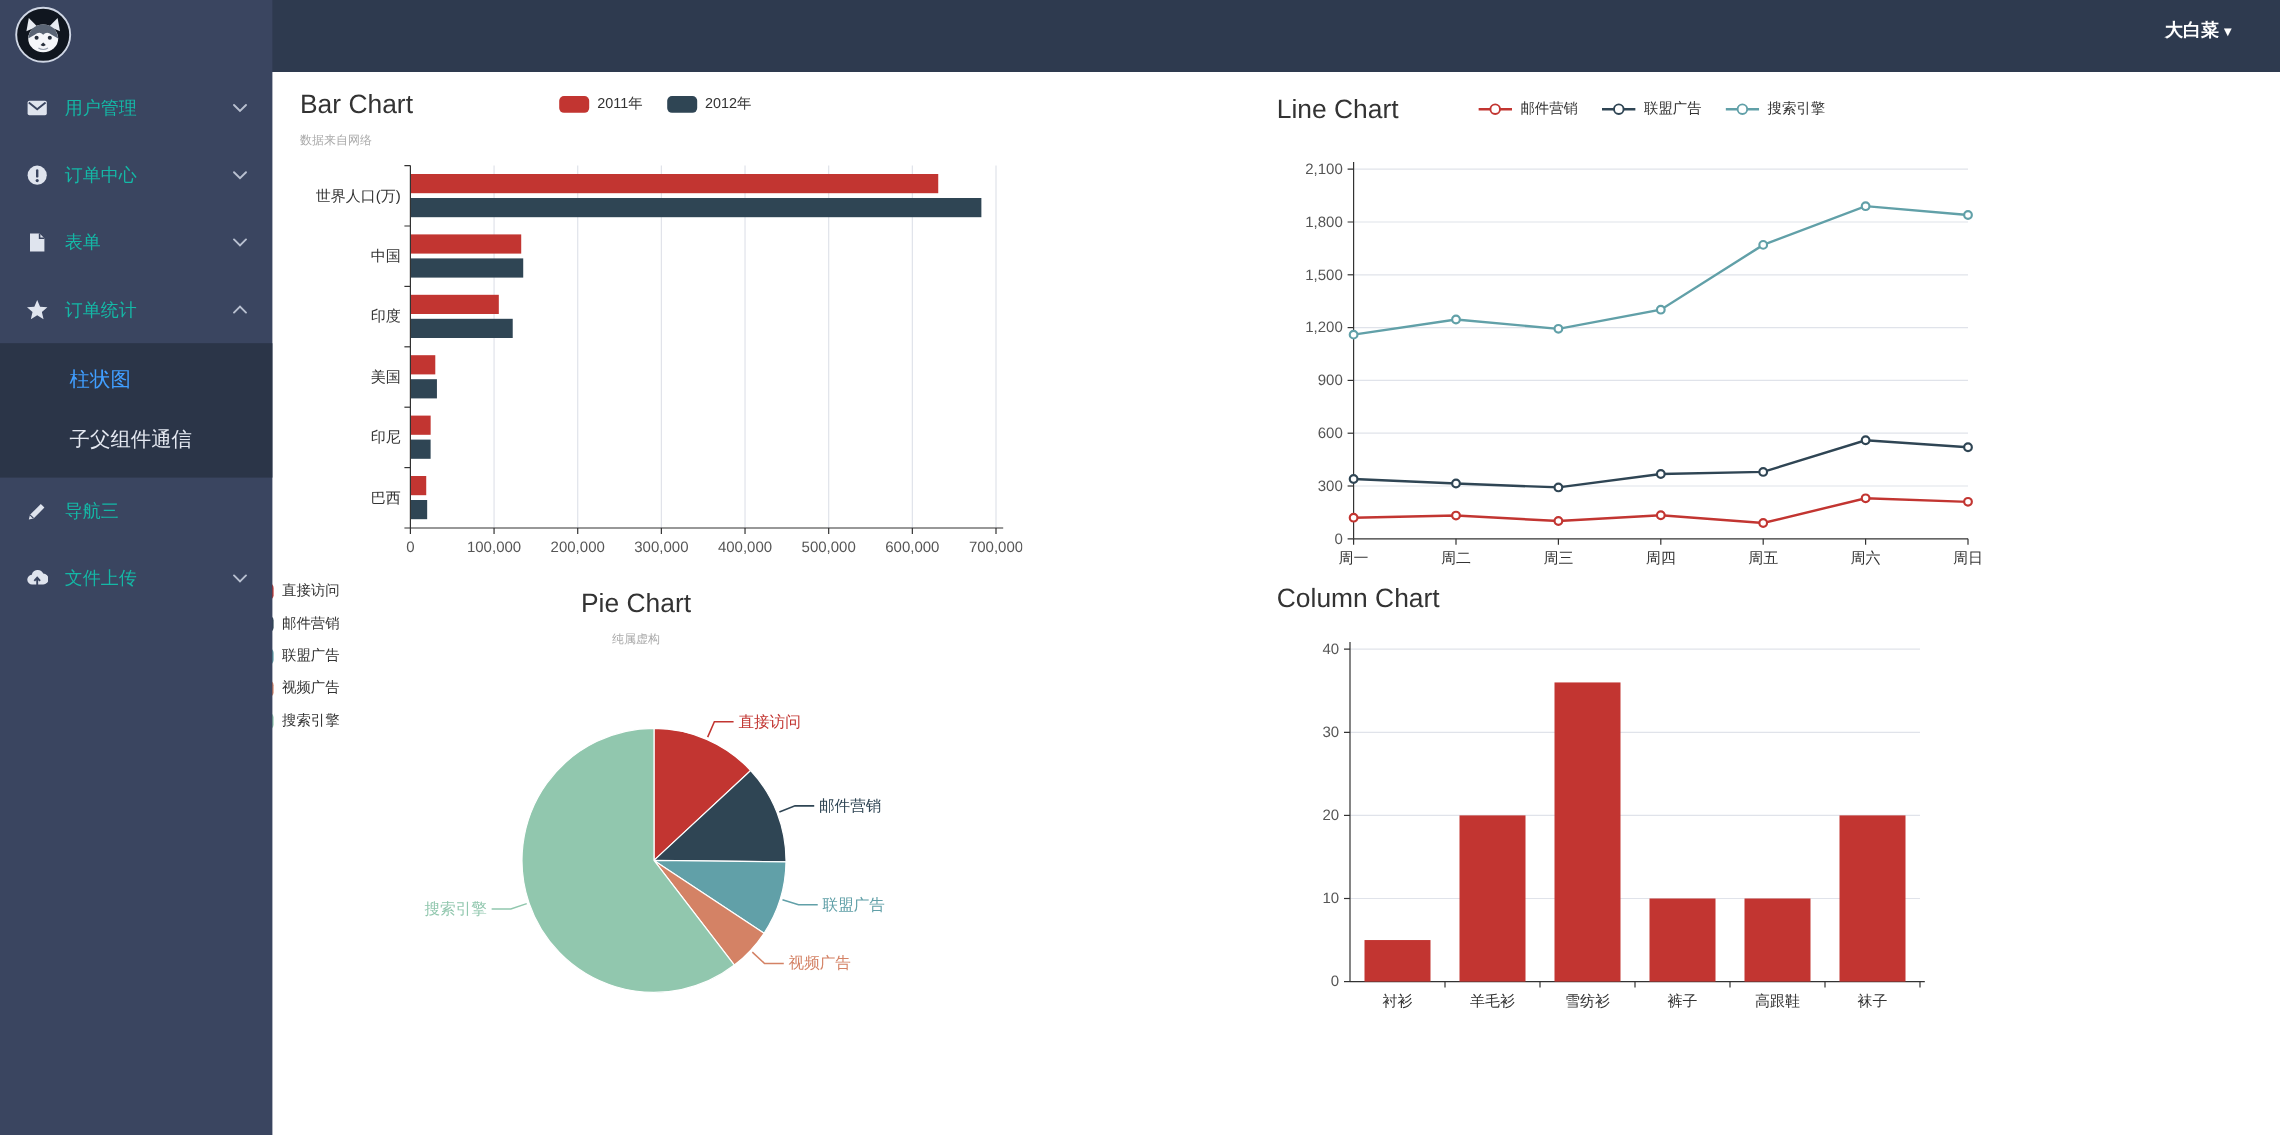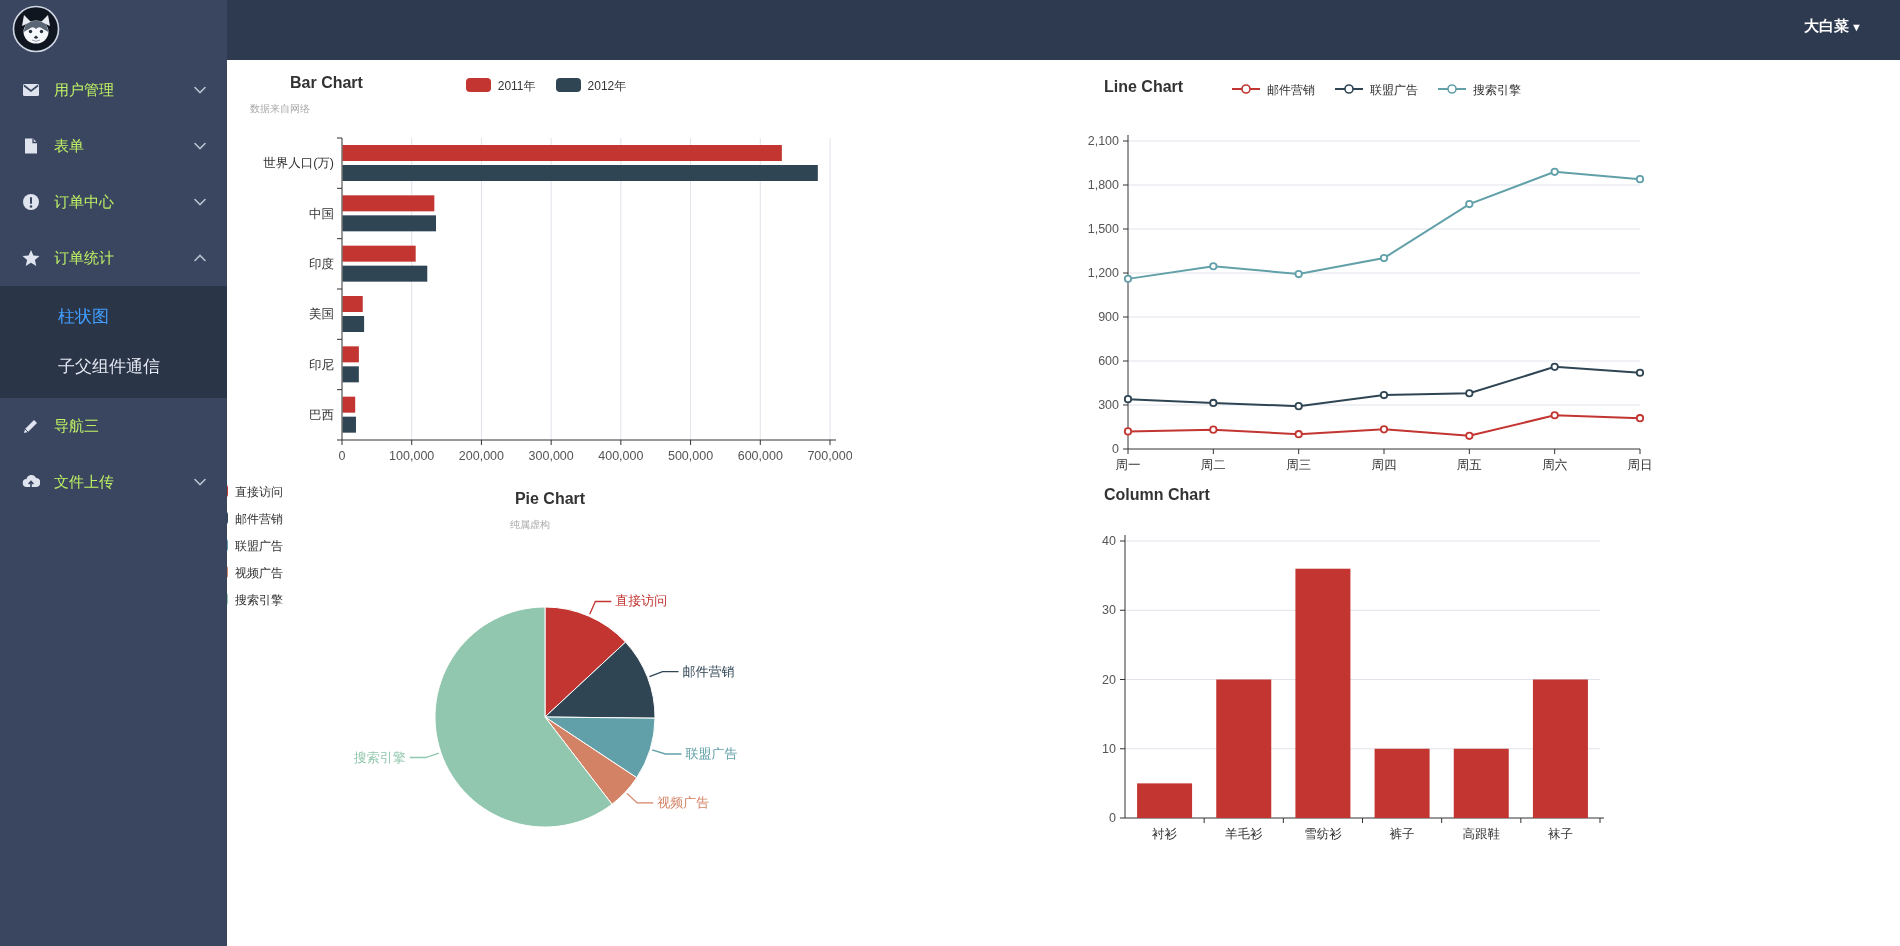--- a/index.html
+++ b/index.html
@@ -7,34 +7,34 @@
 
   
   .topbar { position:absolute; left:0; top:0; width:1900px; height:60px; background:#2e3a4f; z-index:2; }
   .topbar-user { position:absolute; right:38px; top:0; height:48px; line-height:52px; color:#fff; font-size:15px; font-weight:bold; cursor:pointer; }
   .topbar-user .caret { font-size:11px; margin-left:2px; }
 
   
   .sidebar { position:absolute; left:0; top:0; width:227px; height:946px; background:#3a4560; z-index:3; }
   .logo-wrap { position:absolute; left:12px; top:5px; width:48px; height:48px; }
   .menu { position:absolute; left:0; top:62px; width:227px; }
-  .side-item { height:56px; display:flex; align-items:center; padding:0 20px 0 22px; color:#bef264; font-size:15px; cursor:pointer; }
+  .side-item { height:56px; display:flex; align-items:center; padding:0 20px 0 22px; color:#14b8a6; font-size:15px; cursor:pointer; }
   .side-item .ic { width:18px; height:18px; margin-right:14px; flex:0 0 auto; }
   .side-label { flex:1 1 auto; }
   .side-item .chev { width:14px; height:14px; opacity:.85; }
   .submenu { background:#2b3548; padding:6px 0; }
   .sub-item { height:50px; line-height:50px; padding-left:58px; color:#e4e8f1; font-size:17px; cursor:pointer; }
   .sub-item.active { color:#409eff; }
 
   
   .panel { position:absolute; background:#fff; }
-  .chart-title { font-size:16px; color:#333; font-weight:700;margin-left:40px; }
+  .chart-title { font-size:22px; color:#333; font-weight:400; }
   .chart-subtitle { font-size:10px; color:#aaa; margin-top:10px; }
   .legend-row { display:flex; align-items:center; gap:20px; }
-  .legend-item { display:flex; align-items:flex-start; gap:7px; font-size:12px; color:#333; cursor:pointer; }
+  .legend-item { display:flex; align-items:center; gap:7px; font-size:12px; color:#333; cursor:pointer; }
   .swatch { width:25px; height:14px; border-radius:4px; }
 
   #bar-panel    { left:240px;  top:66px;  width:612px; height:412px; }
   #line-panel   { left:1052px; top:66px;  width:600px; height:412px; }
   #pie-panel    { left:195px;  top:478px; width:670px; height:400px; }
   #column-panel { left:1052px; top:478px; width:600px; height:380px; }
 
   #bar-panel .hdr { position:absolute; left:10px; top:8px; }
   #bar-legend { position:absolute; left:0; top:12px; width:100%; justify-content:center; }
   #bar-plot { position:absolute; left:0; top:56px; }
@@ -79,35 +79,35 @@
           <rect x="1" y="3" width="16" height="12" rx="1.5" fill="#dfe4ee"></rect>
           <polyline points="2,4.5 9,10 16,4.5" fill="none" stroke="#3a4560" stroke-width="1.6"></polyline>
         </svg>
         <span class="side-label">用户管理</span>
         <svg class="chev" viewBox="0 0 14 13">
           <polyline points="2,4 7,9 12,4" fill="none" stroke="#cfd6e4" stroke-width="1.6" stroke-linecap="round"></polyline>
         </svg>
       </div>
       <div class="side-item">
         <svg class="ic" viewBox="0 0 18 18">
-          <path d="M3,1.5 h8 l4,4 v11 h-12 z" fill="#dfe4ee"></path>
-          <path d="M11,1.5 v4 h4" fill="none" stroke="#3a4560" stroke-width="1.3"></path>
-        </svg>
-        <span class="side-label">表单</span>
-        <svg class="chev" viewBox="0 0 14 13">
-          <polyline points="2,4 7,9 12,4" fill="none" stroke="#cfd6e4" stroke-width="1.6" stroke-linecap="round"></polyline>
-        </svg>
-      </div>
-      <div class="side-item">
-        <svg class="ic" viewBox="0 0 18 18">
           <circle cx="9" cy="9" r="8" fill="#dfe4ee"></circle>
           <rect x="8" y="4" width="2" height="7" rx="1" fill="#3a4560"></rect>
           <circle cx="9" cy="13.5" r="1.3" fill="#3a4560"></circle>
         </svg>
         <span class="side-label">订单中心</span>
+        <svg class="chev" viewBox="0 0 14 13">
+          <polyline points="2,4 7,9 12,4" fill="none" stroke="#cfd6e4" stroke-width="1.6" stroke-linecap="round"></polyline>
+        </svg>
+      </div>
+      <div class="side-item">
+        <svg class="ic" viewBox="0 0 18 18">
+          <path d="M3,1.5 h8 l4,4 v11 h-12 z" fill="#dfe4ee"></path>
+          <path d="M11,1.5 v4 h4" fill="none" stroke="#3a4560" stroke-width="1.3"></path>
+        </svg>
+        <span class="side-label">表单</span>
         <svg class="chev" viewBox="0 0 14 13">
           <polyline points="2,4 7,9 12,4" fill="none" stroke="#cfd6e4" stroke-width="1.6" stroke-linecap="round"></polyline>
         </svg>
       </div>
       <div class="side-item">
         <svg class="ic" viewBox="0 0 18 18">
           <polygon points="9,1 11.4,6.6 17.5,7.1 12.9,11.1 14.3,17 9,13.8 3.7,17 5.1,11.1 0.5,7.1 6.6,6.6" fill="#dfe4ee"></polygon>
         </svg>
         <span class="side-label">订单统计</span>
         <svg class="chev" viewBox="0 0 14 13">

